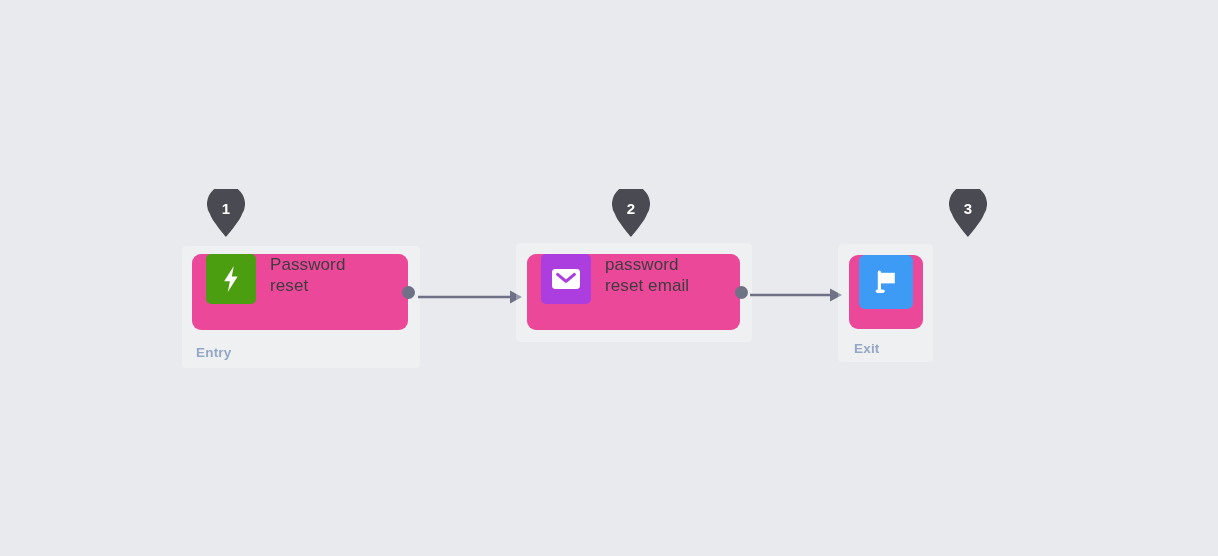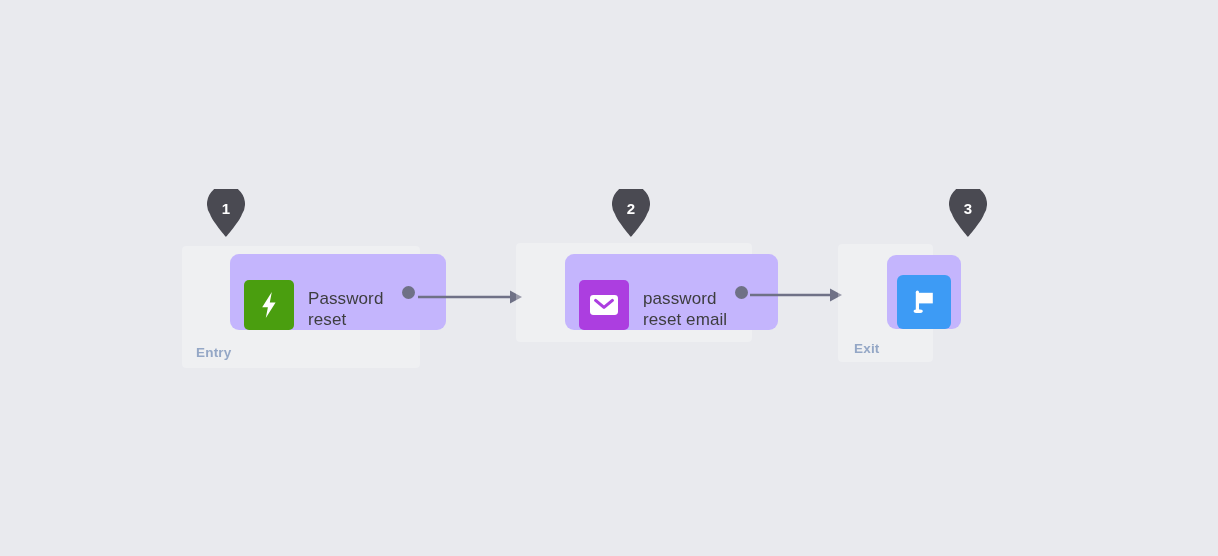--- a/index.html
+++ b/index.html
@@ -25,25 +25,24 @@
     position: absolute;
     box-sizing: border-box;
     background: rgba(255, 255, 255, 0.28);
     border-radius: 4px;
   }
 
   
   .card {
     position: absolute;
     box-sizing: border-box;
-    background: #c4b5fd;
+    background: #ec4899;
     border-radius: 9px;
     display: flex;
-    align-items: flex-end;
-    margin-left: 38px;
+    align-items: flex-start;
   }
 
   
   .icon-tile {
     flex: 0 0 auto;
     border-radius: 5px;
     display: flex;
     align-items: center;
     justify-content: center;
   }

